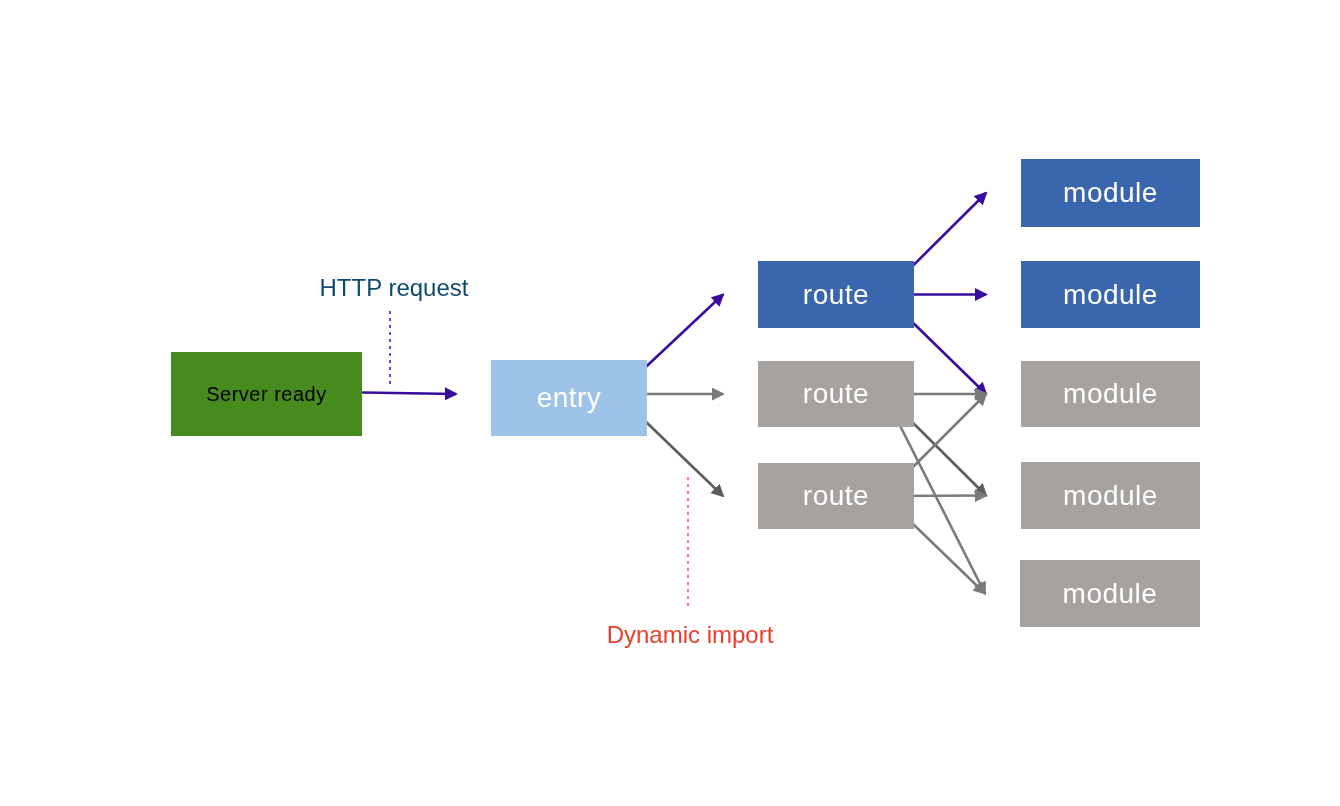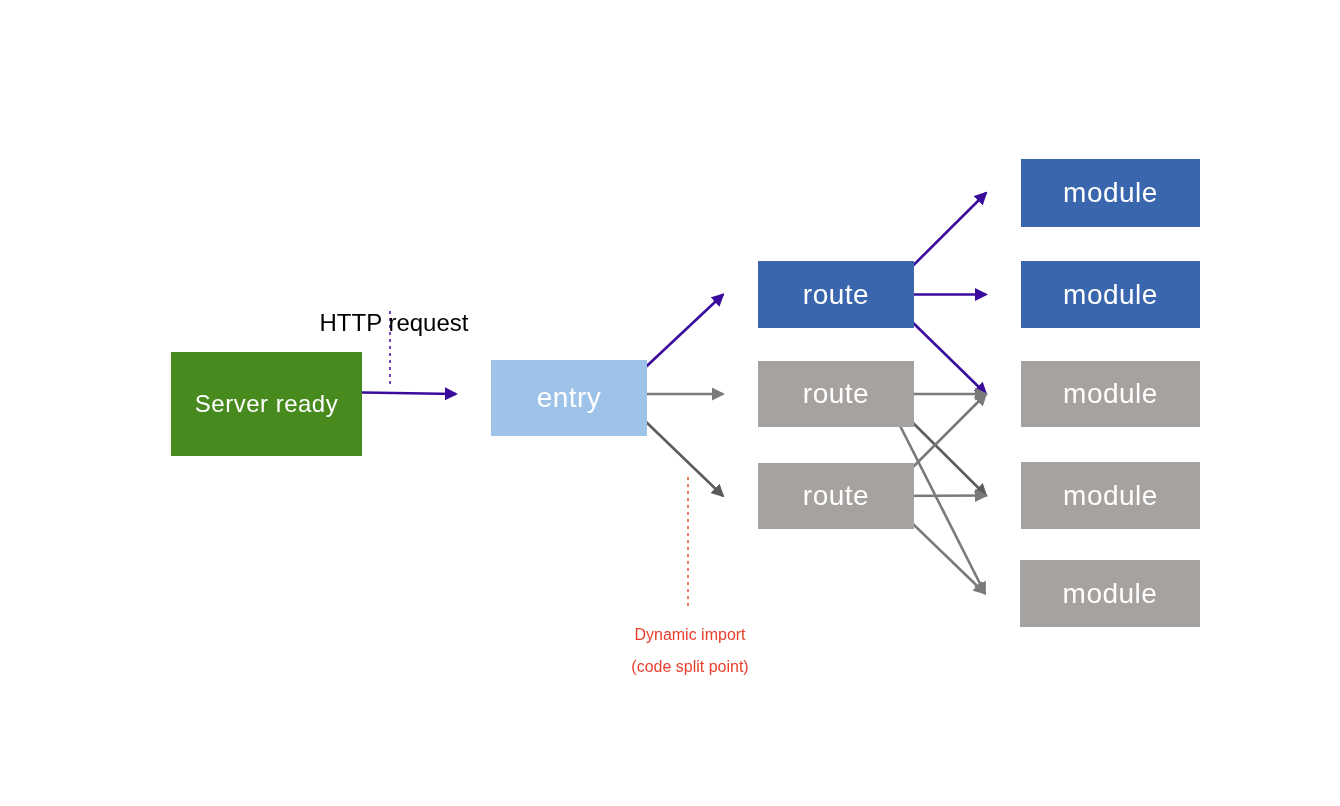--- a/index.html
+++ b/index.html
@@ -42,21 +42,21 @@
     left: 294px;
     top: 274px;
     width: 200px;
     font-size: 24px;
     line-height: 28px;
   }
   #dynamic-import-label {
     left: 563px;
     top: 619px;
     width: 254px;
-    font-size: 16px;
+    font-size: 24px;
     line-height: 32px;
   }
 </style>
 </head>
 <body>
 
 <div id="canvas">
 
   <svg id="edges-layer" viewBox="0 0 1340 806" xmlns="http://www.w3.org/2000/svg">
     <defs>
@@ -81,32 +81,31 @@
       <line x1="884" y1="394" x2="986" y2="495.5" stroke="#5c5c5c" stroke-width="2.6" marker-end="url(#arr-gray_dark)"></line>
       <line x1="884" y1="394" x2="985" y2="593.5" stroke="#7a7a7a" stroke-width="2.6" marker-end="url(#arr-gray)"></line>
       <line x1="884" y1="496" x2="986" y2="394" stroke="#7a7a7a" stroke-width="2.6" marker-end="url(#arr-gray)"></line>
       <line x1="884" y1="496" x2="986" y2="495.5" stroke="#7a7a7a" stroke-width="2.6" marker-end="url(#arr-gray)"></line>
       <line x1="884" y1="496" x2="985" y2="593.5" stroke="#7a7a7a" stroke-width="2.6" marker-end="url(#arr-gray)"></line>
       <line x1="390" y1="311" x2="390" y2="387" stroke="#6633b9" stroke-width="1.8" stroke-dasharray="3 4"></line>
       <line x1="688" y1="477" x2="688" y2="608" stroke="#ee7058" stroke-width="1.8" stroke-dasharray="3 4"></line>
     </svg>
 
   <div id="nodes-layer">
-      <div class="node" style="left: 141px; top: 352px; width: 191px; height: 104px; background: rgb(71, 139, 31); color: #ffffff; font-size: 24px;">Server ready</div>
+      <div class="node" style="left: 141px; top: 352px; width: 191px; height: 84px; background: rgb(71, 139, 31); color: #000000; font-size: 20px;">Server ready</div>
       <div class="node" style="left: 461px; top: 360px; width: 156px; height: 76px; background: rgb(158, 195, 232); color: rgb(255, 255, 255); font-size: 28px;">entry</div>
       <div class="node" style="left: 728px; top: 261px; width: 156px; height: 67px; background: rgb(58, 102, 174); color: rgb(255, 255, 255); font-size: 28px;">route</div>
       <div class="node" style="left: 728px; top: 361px; width: 156px; height: 66px; background: rgb(165, 162, 160); color: rgb(255, 255, 255); font-size: 28px;">route</div>
       <div class="node" style="left: 728px; top: 463px; width: 156px; height: 66px; background: rgb(165, 162, 160); color: rgb(255, 255, 255); font-size: 28px;">route</div>
       <div class="node" style="left: 991px; top: 159px; width: 179px; height: 68px; background: rgb(58, 102, 174); color: rgb(255, 255, 255); font-size: 28px;">module</div>
       <div class="node" style="left: 991px; top: 261px; width: 179px; height: 67px; background: rgb(58, 102, 174); color: rgb(255, 255, 255); font-size: 28px;">module</div>
       <div class="node" style="left: 991px; top: 361px; width: 179px; height: 66px; background: rgb(165, 162, 160); color: rgb(255, 255, 255); font-size: 28px;">module</div>
       <div class="node" style="left: 991px; top: 462px; width: 179px; height: 67px; background: rgb(165, 162, 160); color: rgb(255, 255, 255); font-size: 28px;">module</div>
       <div class="node" style="left: 990px; top: 560px; width: 180px; height: 67px; background: rgb(165, 162, 160); color: rgb(255, 255, 255); font-size: 28px;">module</div>
     </div>
 
-  <div id="http-request-label" class="annotation" style="color: #000000; margin-top: 35px;">HTTP request</div>
+  <div id="http-request-label" class="annotation" style="color: #0c4a6e;">HTTP request</div>
 
   <div id="dynamic-import-label" class="annotation" style="color: rgb(233, 62, 44);">
     <div>Dynamic import</div>
-    <div>(code split point)</div>
   </div>
 
 </div>
 
 </body></html>

